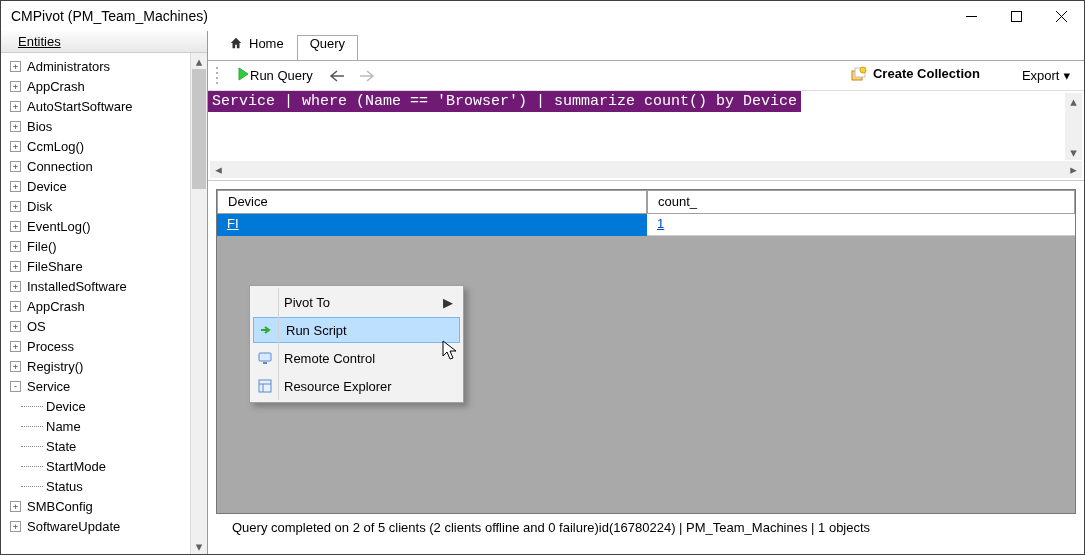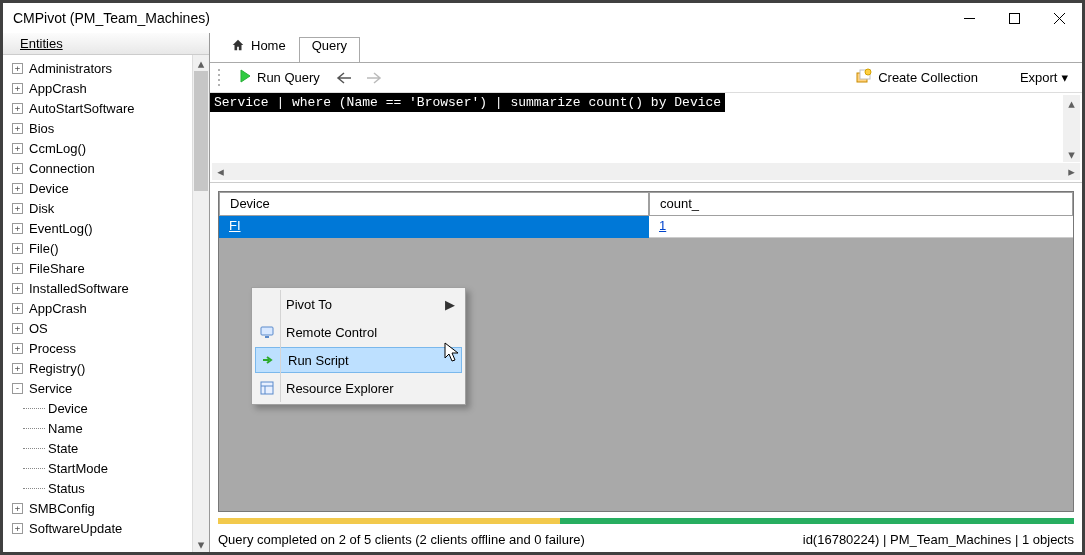--- a/index.html
+++ b/index.html
@@ -1,17 +1,17 @@
 <!DOCTYPE html>
 <html><head>
 <meta charset="utf-8">
 <style>
   * { box-sizing: border-box; }
   html, body { margin: 0; padding: 0; font-family: "Segoe UI", Tahoma, sans-serif; font-size: 13px; color: #000; background: #fff; }
-  .window { width: 1085px; height: 555px; border: 3px solid #404040; background: #fff; display: flex; flex-direction: column; }
+  .window { width: 1085px; height: 555px; border: 1px solid #404040; background: #fff; display: flex; flex-direction: column; }
   .titlebar { height: 30px; display: flex; align-items: center; padding-left: 10px; }
   .titlebar .title { flex: 1; font-size: 14px; }
   .titlebar .winbtn { width: 45px; height: 30px; display: flex; align-items: center; justify-content: center; cursor: pointer; }
   .titlebar .winbtn svg { width: 11px; height: 11px; }
   .body { flex: 1; display: flex; position: relative; overflow: hidden; }
   
   .entities { width: 207px; border-right: 1px solid #999; display: flex; flex-direction: column; }
   .entities-header { height: 22px; border-bottom: 1px solid #ccc; background: linear-gradient(#fcfcfc,#e8e8e8); display: flex; align-items: center; padding-left: 17px; font-size: 13px; }
   .entities-body { flex: 1; display: flex; overflow: hidden; }
   .tree { flex: 1; overflow: hidden; padding-top: 3px; }
@@ -25,27 +25,27 @@
   
   .right { flex:1; display:flex; flex-direction:column; overflow:hidden; }
   .tabs-row { height: 30px; display:flex; align-items:flex-end; padding-left: 8px; gap:0; background:#fff; padding-top:4px;}
   .tab { height: 26px; display:flex; align-items:flex-start; padding: 0 12px; border:1px solid transparent; cursor:pointer; gap:6px; font-size:13px; }
   .tab.active { border:1px solid #aaa; border-bottom:1px solid #fff; background:#fff; }
   .home-icon { width:14px;height:14px;display:inline-block; }
   .tabstrip-bottom { height:1px; border-bottom:1px solid #aaa; margin-top:-1px; }
   .toolbar { height: 30px; display:flex; align-items:center; padding: 0 8px; gap:6px; border-bottom:1px solid #ddd; }
   .grip { width:4px;height:18px; display:flex;flex-direction:column;justify-content:space-between; margin-right:4px; }
   .grip span{ width:2px;height:2px;background:#999;border-radius:50%;}
-  .btn-run { display:flex; align-items:center; gap:5px; padding: 2px 6px; cursor:pointer; }
+  .btn-run { display:flex; align-items:center; padding: 2px 6px; cursor:pointer; }
   .navbtn { width:24px;height:24px;display:flex;align-items:center;justify-content:center; cursor:pointer; color:#444; }
   .spacer { flex:1; }
-  .btn-create { display:flex; align-items:center; gap:6px; padding:2px 6px; cursor:pointer; }
+  .btn-create { display:flex; gap:6px; padding:2px 6px; cursor:pointer;font-weight:bold; }
   .btn-export { display:flex; align-items:flex-end; gap:4px; padding:2px 6px; cursor:pointer;margin-left:24px; }
   .query-editor { height: 90px; border-bottom:1px solid #ccc; position:relative; background: #fff; }
-  .query-editor .text { font-family: "Consolas", "Courier New", monospace; font-size: 13px; padding: 2px 4px; background:#000000; color:#fff; white-space: nowrap; display:inline-block; }
+  .query-editor .text { font-family: "Consolas", "Courier New", monospace; font-size: 15px; padding: 2px 4px; background:#701a75; color:#fff; white-space: nowrap; display:inline-block; }
   .query-editor .editor-scroll-v { position:absolute; top:2px; right:2px; bottom:20px; width:17px; background:#f0f0f0; }
   .query-editor .editor-scroll-v .arrowtop, .query-editor .editor-scroll-v .arrowbot { position:absolute;left:0;right:0;height:16px;display:flex;align-items:center;justify-content:center;color:#606060;}
   .query-editor .editor-scroll-v .arrowtop{top:0;} .query-editor .editor-scroll-v .arrowbot{bottom:0;}
   .query-editor .editor-scroll-h { position:absolute; left:2px; right:2px; bottom:2px; height:17px; background:#f0f0f0; display:flex; align-items:center; }
   .query-editor .editor-scroll-h .arrowl,.query-editor .editor-scroll-h .arrowr {width:17px;text-align:center;color:#606060;}
   .query-editor .editor-scroll-h .thumbh{flex:0 0 60px;}
   .results { flex:1; background:#a9a9a9; position:relative; border:1px solid #777; margin: 8px 8px 0 8px; }
   .results .header-row { display:flex; height:24px; background:#fff; }
   .results .header-cell { border:1px solid #a0a0a0; padding: 3px 10px; background:#fff; }
   .results .header-cell.device { width: 430px; }
@@ -56,21 +56,21 @@
   .results .data-cell.device { width: 430px; }
   .results .data-cell.count { flex:1; background:#fff; color:#0044cc; text-decoration: underline; border-bottom:1px solid #ccc; cursor:pointer; }
   
   .context-menu { position:absolute; left: 248px; top: 254px; width: 215px; background:#f2f2f2; border:1px solid #a0a0a0; box-shadow: 4px 4px 6px rgba(0,0,0,0.25); z-index: 50; padding:2px; }
   .context-menu .mi { display:flex; align-items:center; height:28px; padding-left: 4px; gap:10px; cursor:pointer; }
   .context-menu .mi .ico { width:18px; height:18px; display:flex;align-items:center;justify-content:center; }
   .context-menu .mi .arrow { margin-left:auto; margin-right:8px; color:#333; }
   .context-menu .mi.hl { background:#bde0ff; border:1px solid #7ab8ec; margin:1px; height:26px; }
   .context-menu .iconcol { position:absolute; left:28px; top:2px; bottom:2px; border-left:1px solid #d4d4d4; }
   .cursor { position:absolute; left: 441px; top: 309px; width:18px;height:22px; z-index:60; pointer-events:none;}
-  .statusbar { height: 40px; display:flex; flex-direction:column; }
+  .statusbar { height: 40px; display:flex; flex-direction:row; }
   .progress { height:6px; display:flex; margin: 6px 8px 2px 8px; }
   .progress .pending { flex: 0 0 40%; background:#f2c94c;}
   .progress .done { flex: 1; background:#27ae60;}
   .statusline { display:flex; align-items:center; padding: 0 8px; height: 26px; justify-content:space-between; font-size:13px;}
 </style>
 </head>
 <body>
 
 <div class="window">
 
@@ -296,36 +296,36 @@
       </div>
     </div>
 
     <div class="context-menu">
       <div class="iconcol"></div>
       <div class="mi">
         <span class="ico"></span>
         <span>Pivot To</span>
         <span class="arrow">▶</span>
       </div>
+      <div class="mi hl">
+        <span class="ico">
+            <svg width="16" height="16" viewBox="0 0 16 16">
+              <path d="M2 8 L8 8 M6 5 L10 8 L6 11" stroke="#2caa2c" stroke-width="2" fill="none"></path>
+            </svg>
+          </span>
+        <span>Run Script</span>
+      </div>
       <div class="mi">
         <span class="ico">
             <svg width="16" height="16" viewBox="0 0 16 16">
               <rect x="2" y="3" width="12" height="8" rx="1" fill="#d8e8ff" stroke="#5a8acb"></rect>
               <rect x="6" y="12" width="4" height="2" fill="#5a8acb"></rect>
             </svg>
           </span>
         <span>Remote Control</span>
-      </div>
-      <div class="mi hl">
-        <span class="ico">
-            <svg width="16" height="16" viewBox="0 0 16 16">
-              <path d="M2 8 L8 8 M6 5 L10 8 L6 11" stroke="#2caa2c" stroke-width="2" fill="none"></path>
-            </svg>
-          </span>
-        <span>Run Script</span>
       </div>
       <div class="mi">
         <span class="ico">
             <svg width="16" height="16" viewBox="0 0 16 16">
               <rect x="2" y="2" width="12" height="12" fill="#e8f0ff" stroke="#5a8acb"></rect>
               <line x1="2" y1="6" x2="14" y2="6" stroke="#5a8acb"></line>
               <line x1="6" y1="6" x2="6" y2="14" stroke="#5a8acb"></line>
             </svg>
           </span>
         <span>Resource Explorer</span>

